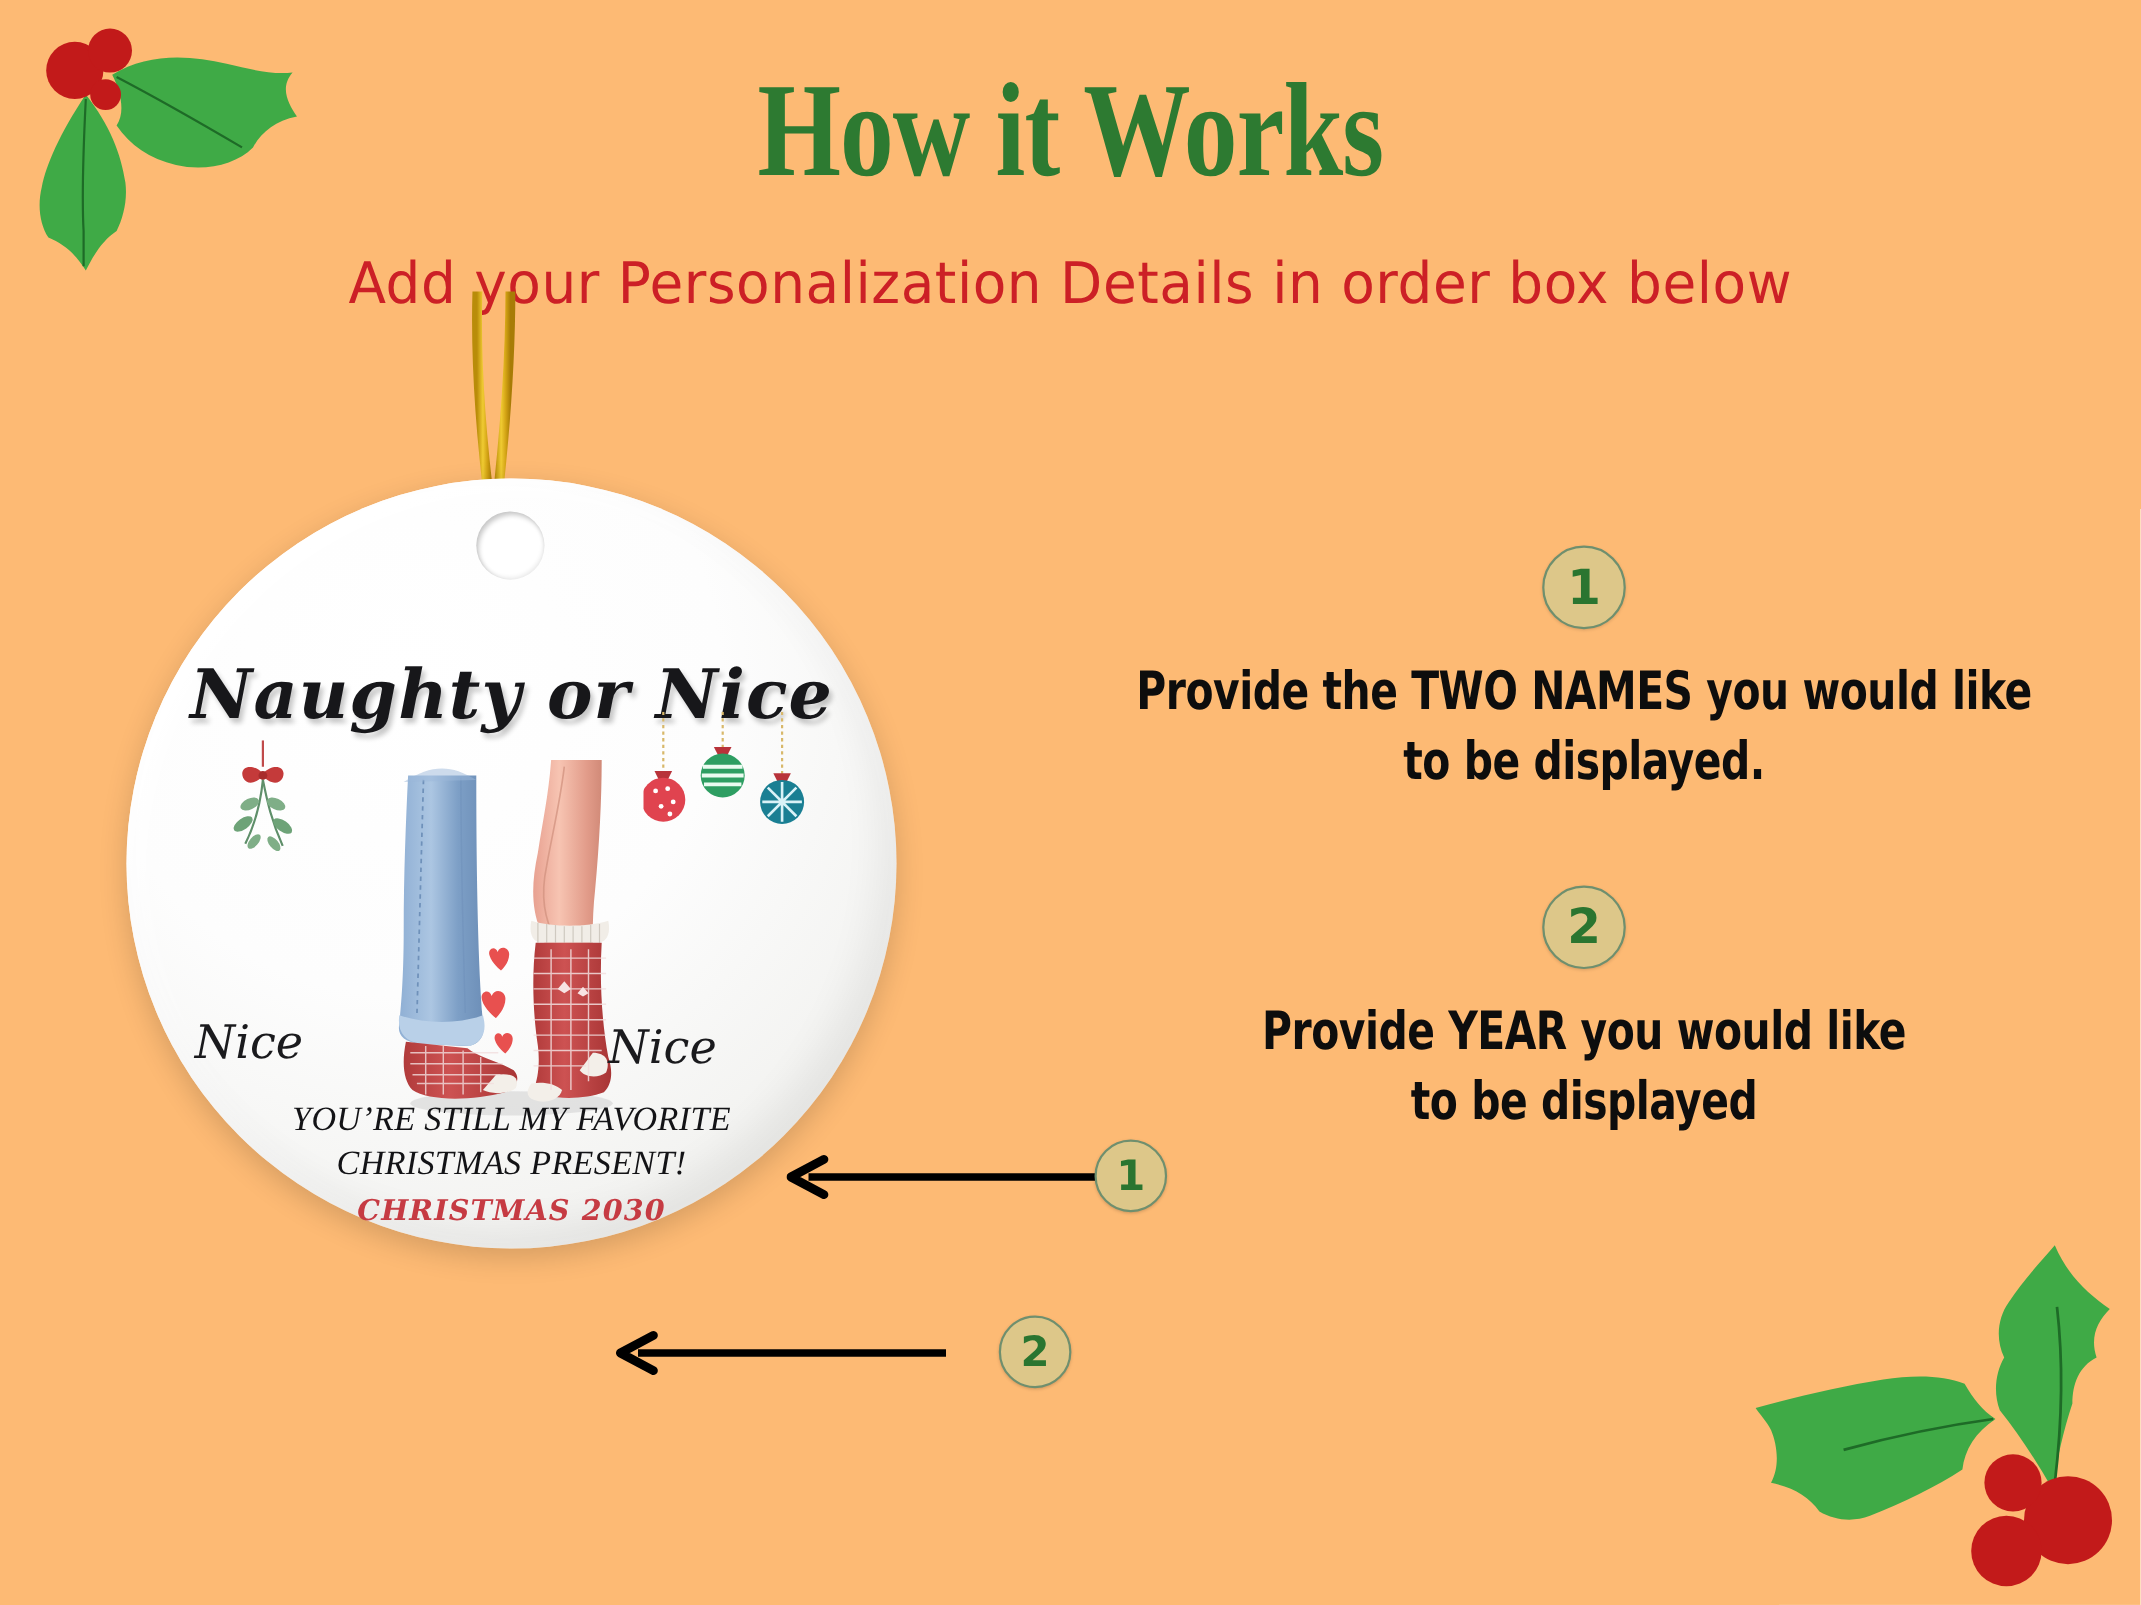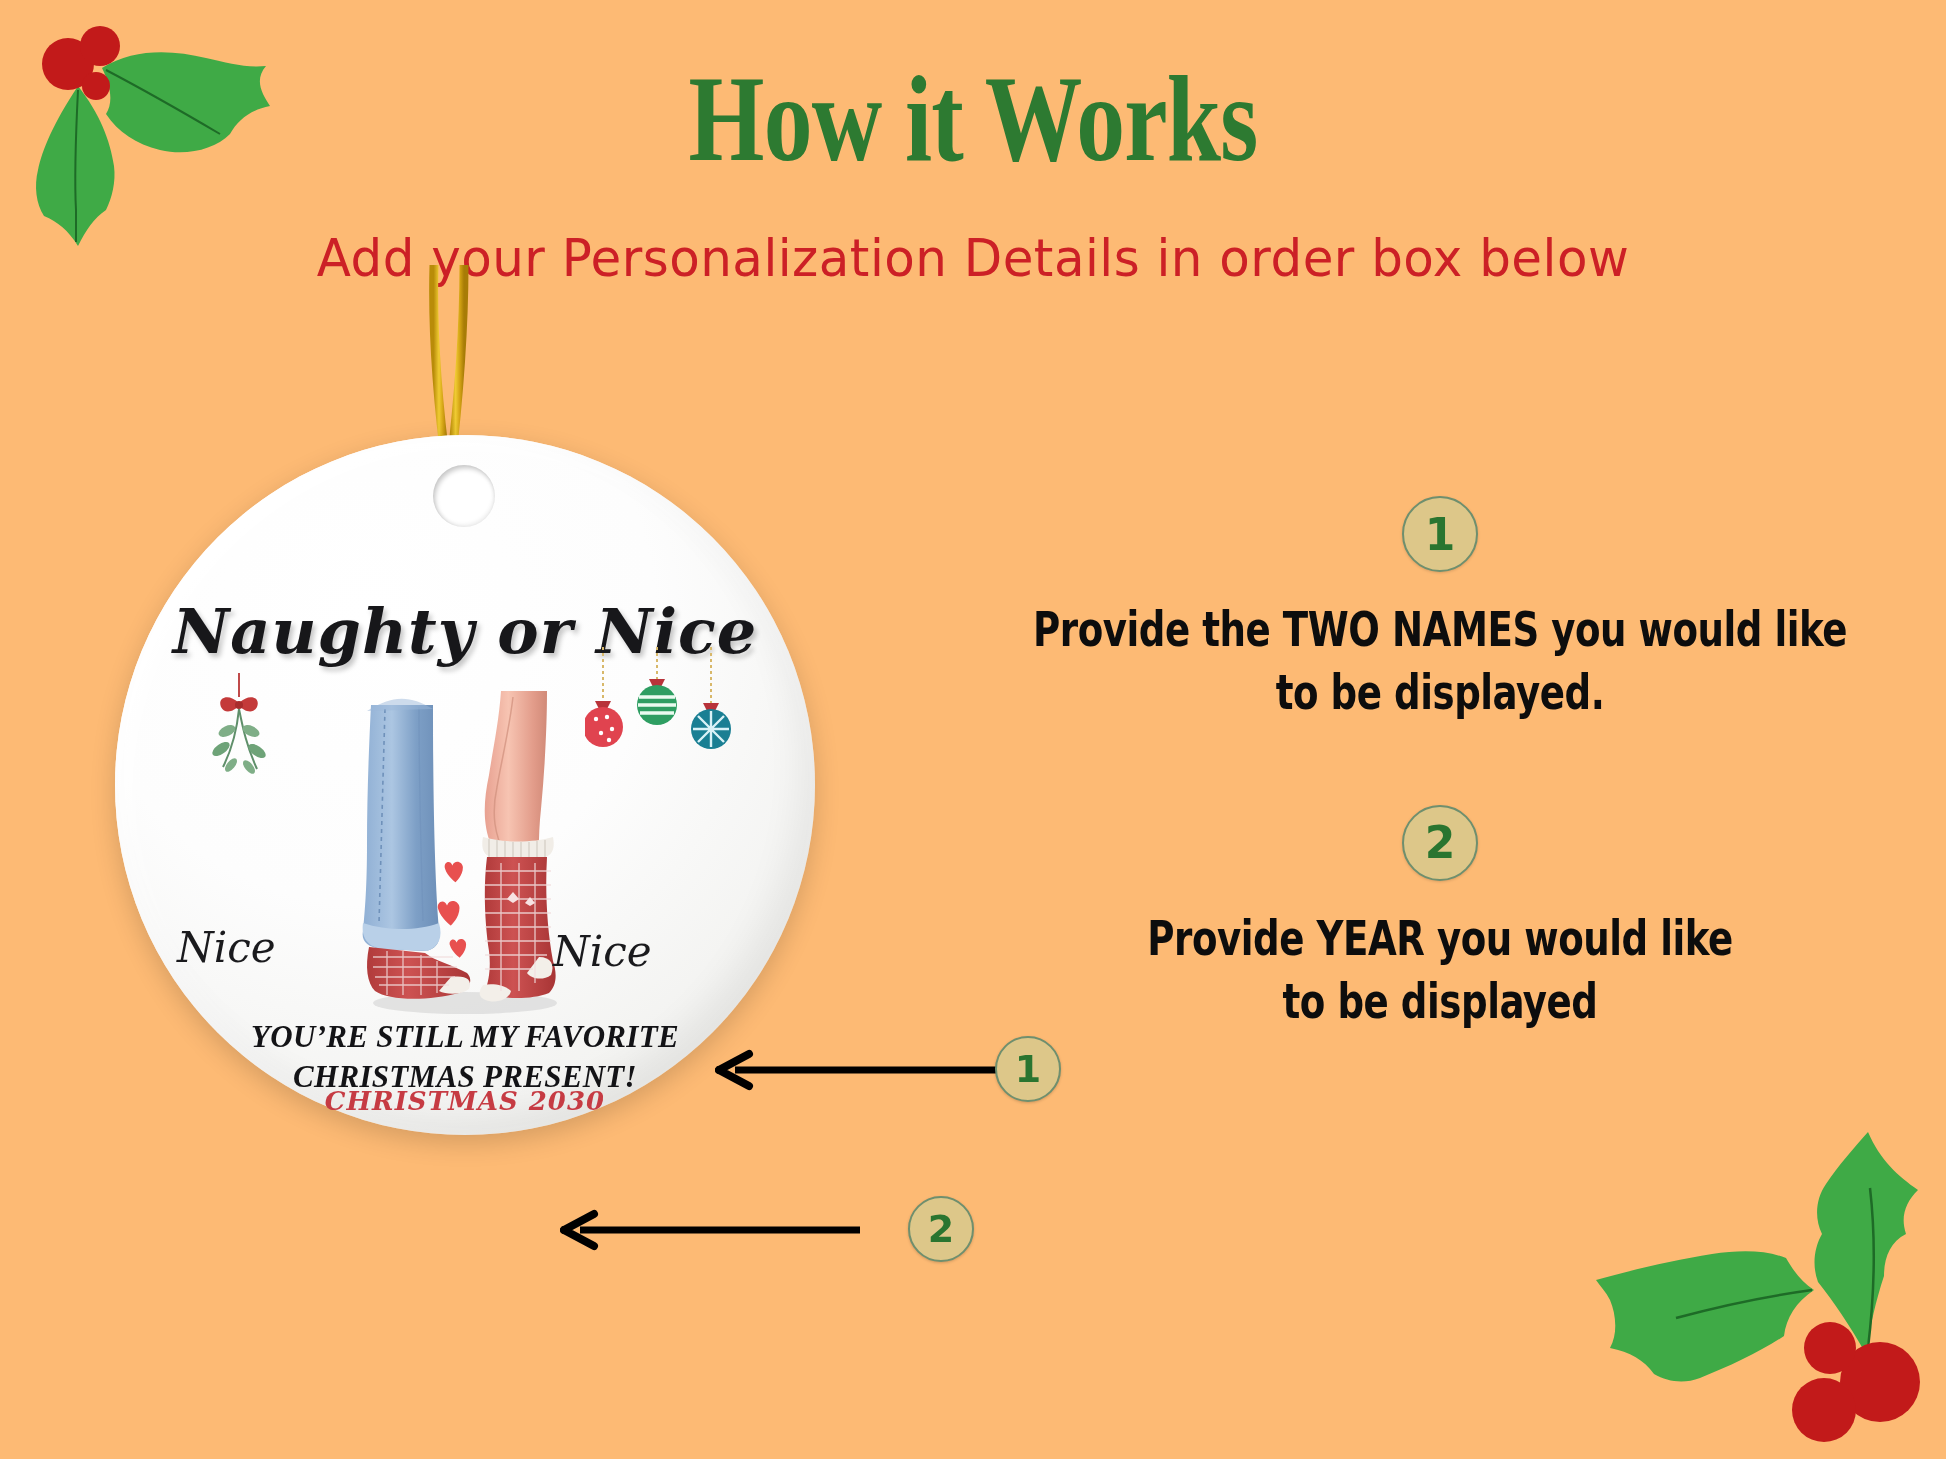--- a/index.html
+++ b/index.html
@@ -82,27 +82,26 @@
     color: #1a1a1d;
     white-space: nowrap;
   }
   #name-left  { left: 62px;  top: 488px; }
   #name-right { left: 438px; top: 492px; }
 
   #art-tagline {
     position: absolute; left: 0; top: 562px; width: 700px;
     text-align: center;
     font-family: "Liberation Serif", serif;
-    font-weight: bold;
+    font-weight: normal;
     font-style: italic;
     font-size: 31px;
     line-height: 1.28;
     color: #131316;
     letter-spacing: 0.3px;
-    margin-top: 20px;
   }
   #art-year {
     position: absolute; left: 0; top: 651px; width: 700px;
     text-align: center;
     font-family: "DejaVu Serif", serif;
     font-style: italic;
     font-weight: bold;
     font-size: 26px;
     color: #c63b43;
     letter-spacing: 1px;

